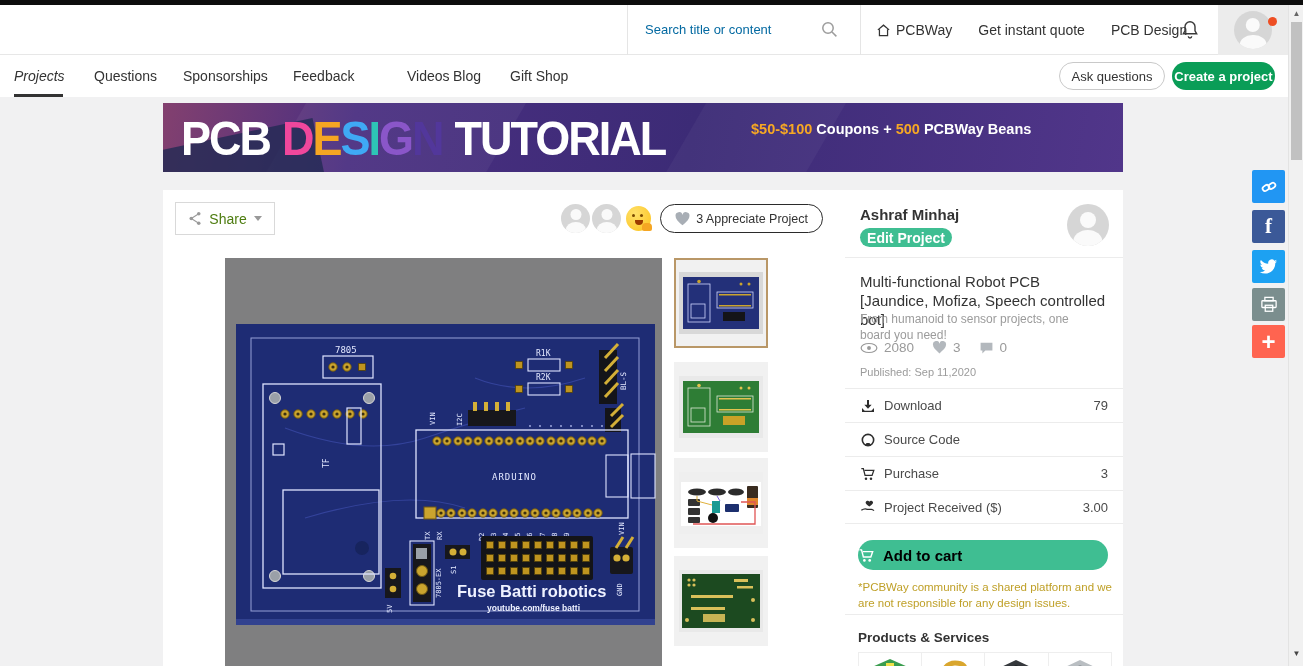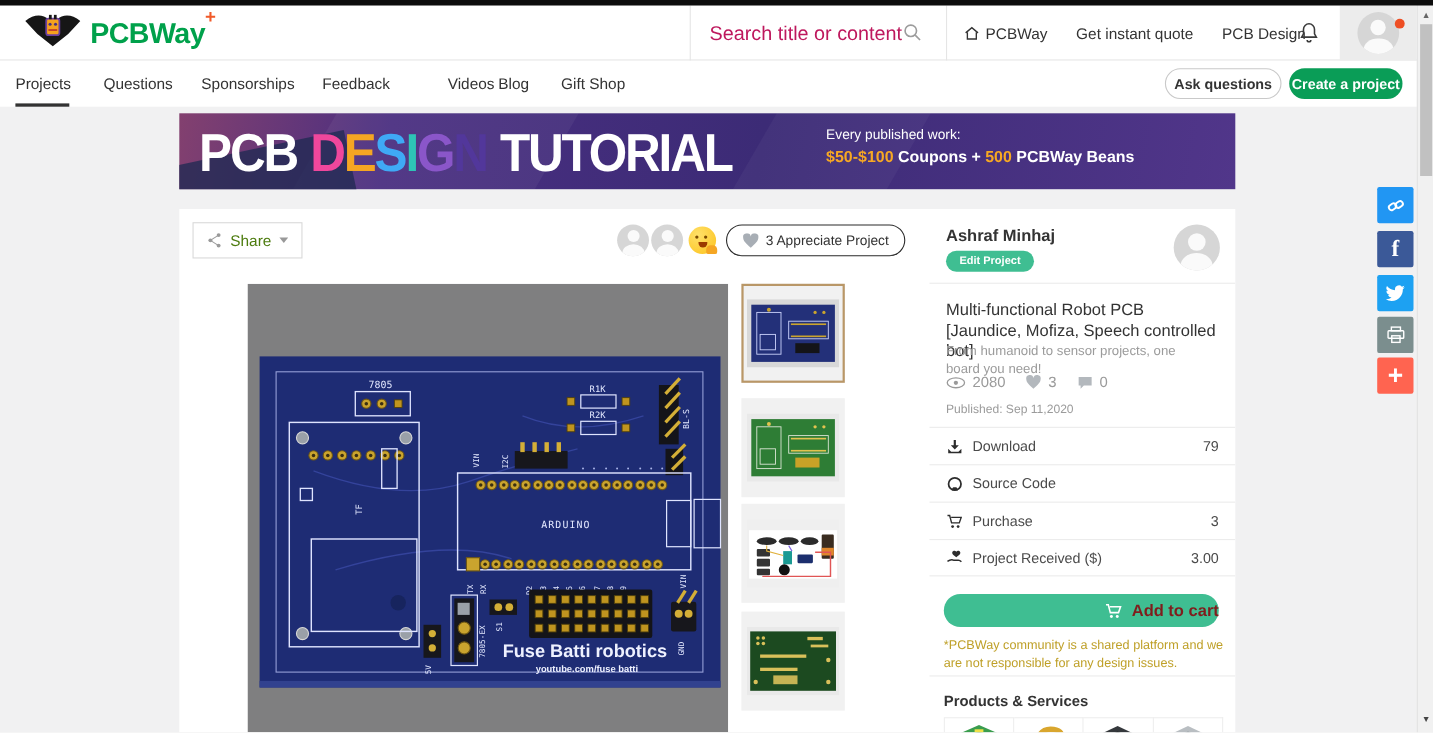--- a/index.html
+++ b/index.html
@@ -11,40 +11,40 @@
   .topstrip { position:absolute; left:0; top:0; width:1303px; height:5px; background:#0d0d0d; z-index:30; }
 
   
   .header { position:absolute; left:0; top:5px; width:1303px; height:50px; background:#fff; border-bottom:1px solid #e7e7e7; z-index:20; }
   .logo-wrap { position:absolute; left:22px; top:4px; height:42px; display:flex; align-items:center; gap:8px; }
   .logo-text { font-size:26px; font-weight:bold; letter-spacing:-0.5px; }
   .logo-text .g1 { color:#00a14b; }
   .logo-plus { color:#f15a29; font-size:17px; font-weight:bold; vertical-align:super; position:relative; top:-8px; }
   .hdr-vline { position:absolute; top:0; width:1px; height:50px; background:#e5e5e5; }
   .search-area { position:absolute; left:628px; top:0; width:232px; height:50px; cursor:text; }
-  .search-ph { position:absolute; left:17px; top:0; line-height:50px; font-size:18px; color:#be185d; }
+  .search-ph { position:absolute; left:17px; top:0; line-height:50px; font-size:13px; color:#0369a1; }
   .search-mag { position:absolute; right:22px; top:16px; }
   .hdr-links { position:absolute; left:876px; top:0; height:50px; display:flex; align-items:center; gap:26px; font-size:14px; color:#333; }
   .hdr-link { display:flex; align-items:center; gap:5px; cursor:pointer; white-space:nowrap; }
   .bell-wrap { position:absolute; left:1180px; top:14px; cursor:pointer; }
   .avatar-box { position:absolute; left:1218px; top:0; width:70px; height:50px; background:#ececec; display:flex; align-items:center; justify-content:center; cursor:pointer; }
   .avatar { border-radius:50%; background:#d6d6d6; position:relative; overflow:hidden; }
   .avatar::before { content:""; position:absolute; left:50%; top:18%; width:38%; height:38%; transform:translateX(-50%); border-radius:50%; background:#fafafa; }
   .avatar::after { content:""; position:absolute; left:50%; top:62%; width:70%; height:55%; transform:translateX(-50%); border-radius:50%; background:#fafafa; }
   .av-38 { width:38px; height:38px; }
   .av-30 { width:29px; height:29px; }
   .av-42 { width:42px; height:42px; }
   .notif-dot { position:absolute; left:1268px; top:12px; width:9px; height:9px; border-radius:50%; background:#ee4e23; z-index:21; }
 
   
   .navbar { position:absolute; left:0; top:55px; width:1303px; height:42px; background:#fff; z-index:19; }
   .nav-item { position:absolute; top:0; line-height:42px; font-size:14px; color:#333; cursor:pointer; white-space:nowrap; }
-  .ni1{left:14px;} .ni2{left:94px;} .ni3{left:183px;} .ni4{left:293px;} .ni5{left:383px;margin-left:24px;} .ni6{left:453px;} .ni7{left:510px;}
+  .ni1{left:14px;font-style:italic;} .ni2{left:94px;} .ni3{left:183px;} .ni4{left:293px;} .ni5{left:383px;margin-left:24px;} .ni6{left:453px;} .ni7{left:510px;}
   .nav-underline { position:absolute; left:14px; bottom:0; width:49px; height:3px; background:#333; }
-  .pill-btn { position:absolute; top:7px; height:28px; border-radius:14px; font-size:13px; display:flex; align-items:center; justify-content:center; cursor:pointer;font-weight:bold; }
+  .pill-btn { position:absolute; top:7px; height:28px; border-radius:14px; font-size:13px; display:flex; align-items:center; justify-content:center; cursor:pointer; }
   .ask-btn { left:1059px; width:106px; background:#fff; border:1px solid #c9c9c9; color:#333; }
   .create-btn { left:1172px; width:103px; color:#fff; font-weight:bold; }
 
   
   .banner { position:absolute; left:163px; top:103px; width:960px; height:69px; overflow:hidden; cursor:pointer;
             background:linear-gradient(100deg,#83406f 0%,#4a2f81 20%,#3c2b76 55%,#51368a 100%); }
   .banner .streak1 { position:absolute; left:120px; top:-30px; width:220px; height:140px; background:rgba(255,255,255,0.05); transform:skewX(-30deg); }
   .banner .streak2 { position:absolute; left:520px; top:-30px; width:140px; height:140px; background:rgba(255,255,255,0.04); transform:skewX(-30deg); }
   .banner .corner { position:absolute; left:-40px; bottom:-46px; width:200px; height:80px; background:#222a54; transform:rotate(-12deg); opacity:.8; }
   .banner-title { position:absolute; left:18px; top:8px; font-size:45px; font-weight:800; letter-spacing:-2px; color:#fff; transform:scaleY(1.08); transform-origin:left top; white-space:nowrap; }
@@ -77,34 +77,34 @@
   .main-image { position:absolute; left:62px; top:68px; width:437px; height:408px; cursor:pointer; }
 
   .thumbs { position:absolute; left:511px; top:68px; width:94px; }
   .thumb { position:absolute; left:0; width:94px; height:90px; background:#f1f1f1; display:flex; align-items:center; justify-content:center; cursor:pointer; }
   .thumb.sel { border:2px solid #b99767; }
   .t1{top:0;} .t2{top:104px;} .t3{top:200px;} .t4{top:298px;}
 
   
   .sidebar { position:absolute; left:682px; top:0; width:278px; height:476px; }
   .author-name { position:absolute; left:15px; top:16px; font-size:15px; font-weight:bold; color:#333; }
-  .edit-pill { position:absolute; left:15px; top:38px; width:80px; height:19px; border-radius:10px; color:#fff; font-size:10px; font-weight:bold; display:flex; align-items:center; justify-content:center; cursor:pointer; }
+  .edit-pill { position:absolute; left:15px; top:38px; width:92px; height:19px; border-radius:10px; color:#fff; font-size:14px; font-weight:bold; display:flex; align-items:center; justify-content:center; cursor:pointer; }
   .author-avatar { position:absolute; left:222px; top:14px; cursor:pointer; }
   .sb-divider { position:absolute; left:0; width:278px; height:1px; background:#ececec; }
   .proj-title { position:absolute; left:15px; top:82px; width:252px; font-size:15px; font-weight:normal; color:#333; line-height:1.27; }
   .proj-sub { position:absolute; left:15px; top:122px; width:240px; font-size:12px; color:#9b9b9b; line-height:1.3; }
   .stats { position:absolute; left:15px; top:150px; display:flex; align-items:center; gap:6px; font-size:13.5px; color:#9a9a9a; }
   .stats .gap { width:6px; }
   .published { position:absolute; left:15px; top:176px; font-size:11px; color:#9b9b9b; }
   .rows { position:absolute; left:0; top:198px; width:278px; }
   .srow { height:34px; border-top:1px solid #ececec; display:flex; align-items:center; padding:0 15px 0 15px; cursor:pointer; }
   .srow:last-child { border-bottom:1px solid #ececec; }
   .srow .lbl { font-size:13px; color:#4a4a4a; margin-left:8px; }
   .srow .val { margin-left:auto; font-size:13px; color:#4a4a4a; }
-  .cart-btn { position:absolute; left:13px; top:350px; width:250px; height:30px; border-radius:15px; color:#7f1d1d; font-size:15px; font-weight:bold; display:flex; align-items:center; justify-content:flex-end; gap:8px; cursor:pointer; }
+  .cart-btn { position:absolute; left:13px; top:350px; width:250px; height:30px; border-radius:15px; color:#000000; font-size:15px; font-weight:bold; display:flex; align-items:center; justify-content:flex-start; gap:8px; cursor:pointer; }
   .disclaimer { position:absolute; left:13px; top:390px; width:254px; font-size:11.5px; line-height:1.35; color:#bfa028; }
   .products-h { position:absolute; left:13px; top:440px; font-size:13.5px; font-weight:bold; color:#333; }
   .prod-row { position:absolute; left:13px; top:462px; width:254px; height:60px; display:flex; }
   .prod-cell { width:63.5px; height:60px; border:1px solid #eee; border-left:none; display:flex; align-items:flex-start; justify-content:center; padding-top:4px; cursor:pointer; }
   .prod-cell:first-child { border-left:1px solid #eee; }
 
   
   .social { position:absolute; left:1252px; top:170px; width:33px; }
   .soc { position:absolute; left:0; width:33px; height:33px; border-radius:2px; display:flex; align-items:center; justify-content:center; cursor:pointer; color:#fff; }
   .s1{top:0;} .s2{top:40px;} .s3{top:80px;} .s4{top:118px;} .s5{top:155px;}
@@ -121,32 +121,20 @@
   .pcb-label { font-family:"DejaVu Sans Mono", monospace; fill:#e3e8ff; }
 </style>
 </head>
 <body>
 
 <div id="app">
 
   <div class="topstrip"></div>
 
   <div class="header">
-    <div class="logo-wrap">
-      <svg width="52" height="40" viewBox="0 0 52 40">
-        <path d="M1 9 Q10 2 18 5 L26 9 L34 5 Q42 2 51 9 L40 21 L26 32 L12 21 Z" fill="#161616"></path>
-        <rect x="20" y="7" width="12" height="15" rx="2" fill="#f6a21d" stroke="#6a3fa0" stroke-width="1.6"></rect>
-        <rect x="22.5" y="3.5" width="2.5" height="4" fill="#161616"></rect>
-        <rect x="27" y="3.5" width="2.5" height="4" fill="#161616"></rect>
-        <circle cx="23.5" cy="12" r="1.4" fill="#4a2f81"></circle>
-        <circle cx="28.5" cy="12" r="1.4" fill="#4a2f81"></circle>
-        <rect x="22" y="16.5" width="8" height="1.6" fill="#c0392b"></rect>
-      </svg>
-      <div class="logo-text"><span class="g1">PCBWay</span><span class="logo-plus">+</span></div>
-    </div>
 
     <div class="hdr-vline" style="left:627px;"></div>
     <div class="search-area">
       <span class="search-ph">Search title or content</span>
       <svg class="search-mag" width="17" height="17" viewBox="0 0 17 17">
         <circle cx="7" cy="7" r="5.2" fill="none" stroke="#9c9c9c" stroke-width="1.5"></circle>
         <line x1="11" y1="11" x2="15.4" y2="15.4" stroke="#9c9c9c" stroke-width="1.5"></line>
       </svg>
     </div>
     <div class="hdr-vline" style="left:860px;"></div>
@@ -193,21 +181,20 @@
   </div>
 
   <div class="banner">
     <div class="streak1"></div>
     <div class="streak2"></div>
     <div class="corner"></div>
     <div class="banner-title">
       <span class="bt-pcb">PCB</span><span class="c-d1">D</span><span class="c-d2">E</span><span class="c-d3">S</span><span class="c-d4">I</span><span class="c-d5">G</span><span class="c-d6">N</span><span class="bt-tut">TUTORIAL</span>
     </div>
     <div class="banner-mid">
-      <div class="banner-sub">Every published work:</div>
       <div class="banner-offer"><span class="offer-orange">$50-$100</span><span> Coupons + </span><span class="offer-orange">500</span><span> PCBWay Beans</span></div>
     </div>
   </div>
 
   <div class="card">
 
     <div class="share-box">
       <svg width="14" height="15" viewBox="0 0 20 22">
         <circle cx="15.5" cy="4" r="2.6" fill="#9a9a9a"></circle>
           <circle cx="4.5" cy="11" r="2.6" fill="#9a9a9a"></circle>

